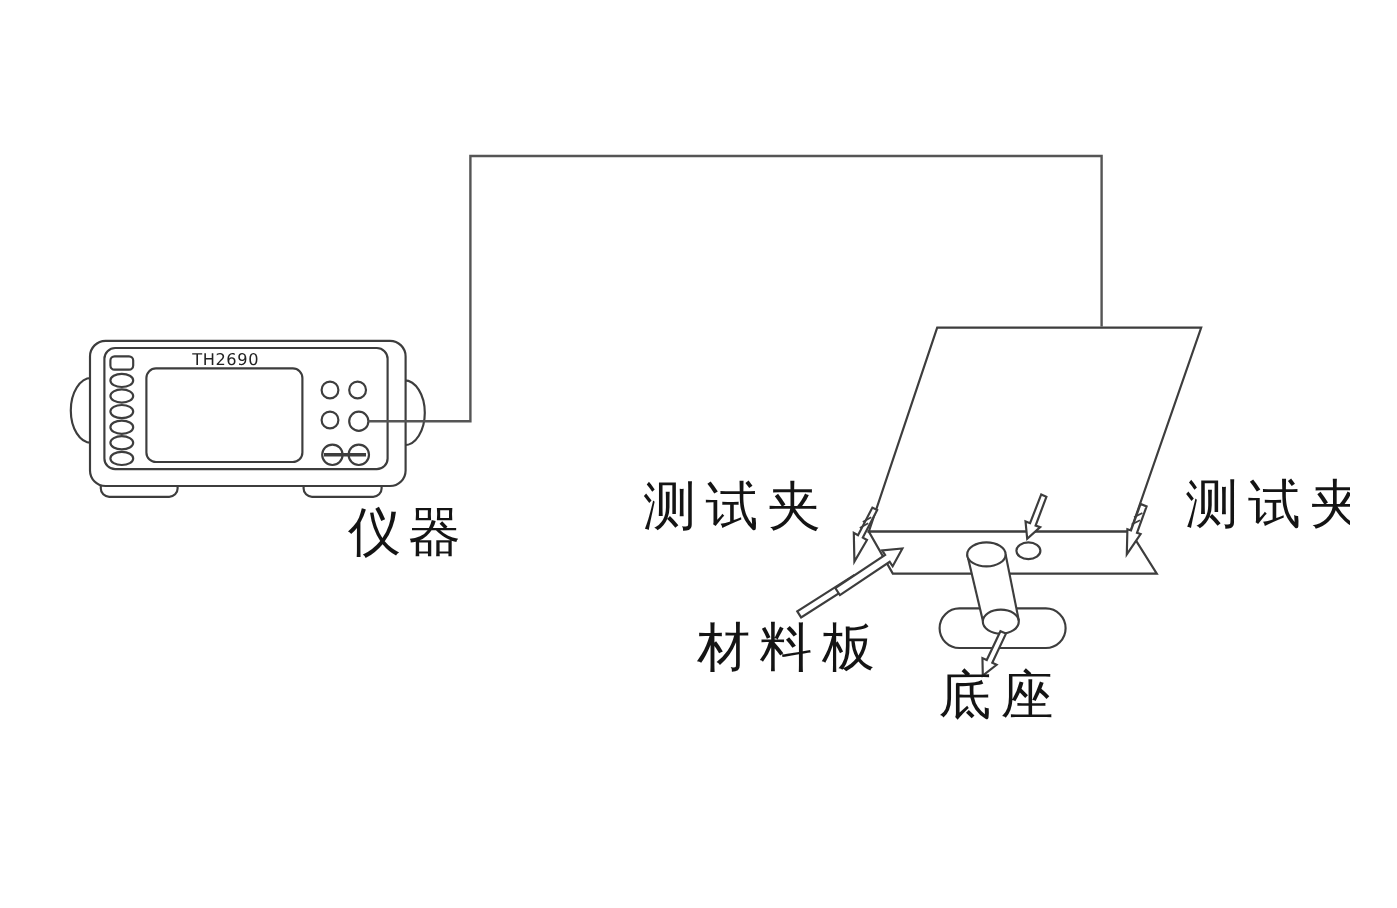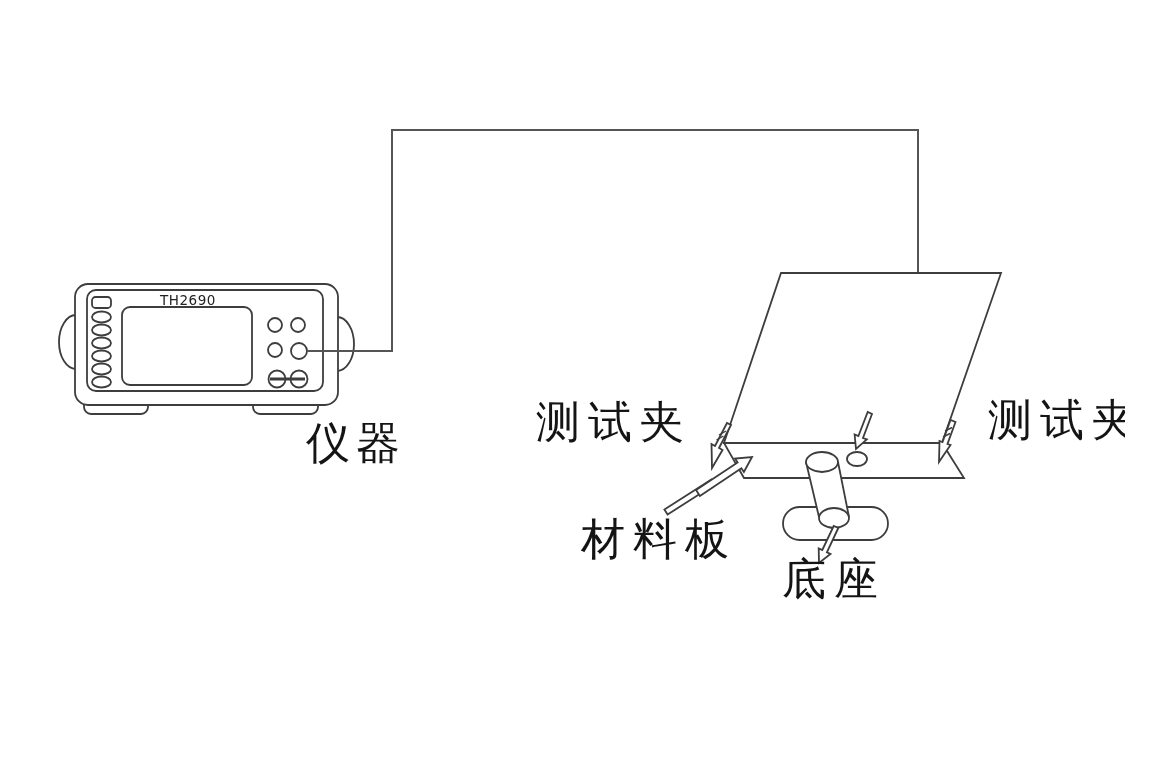--- a/index.html
+++ b/index.html
@@ -114,21 +114,21 @@
 
       <polygon class="ln" points="838.3,528 826.9,552.3 830.5,554 819,563 818.7,548.4 822.3,550 833.7,526"></polygon>
 
       <polygon class="ln" points="664.4,509.5 667.6,514.5 714.6,484.5 711.4,479.5"></polygon>
       <polygon class="ln" points="699.9,495.9 741.4,468.2 743.9,471.9 752,457 735.1,458.6 737.6,462.4 696.1,490.1"></polygon>
     </g>
   </svg>
 
   <div class="model-lbl" style="left:188px;top:300px;">TH2690</div>
 
-  <div class="lbl" style="left:353px;top:444px;letter-spacing:6px;padding-left:6px;">仪器</div>
+  <div class="lbl" style="left:337px;top:444px;letter-spacing:6px;padding-left:6px;">仪器</div>
 
   <div class="lbl" style="left:610px;top:423px;letter-spacing:8px;padding-left:8px;">测试夹</div>
 
 
   <div class="lbl" style="left:1062px;top:421px;letter-spacing:8px;padding-left:8px;">测试夹</div>
 
   <div class="lbl" style="left:830px;top:580px;letter-spacing:8px;padding-left:8px;">底座</div>
 
   <div class="lbl" style="left:655px;top:540px;letter-spacing:8px;padding-left:8px;">材料板</div>
 </div>

